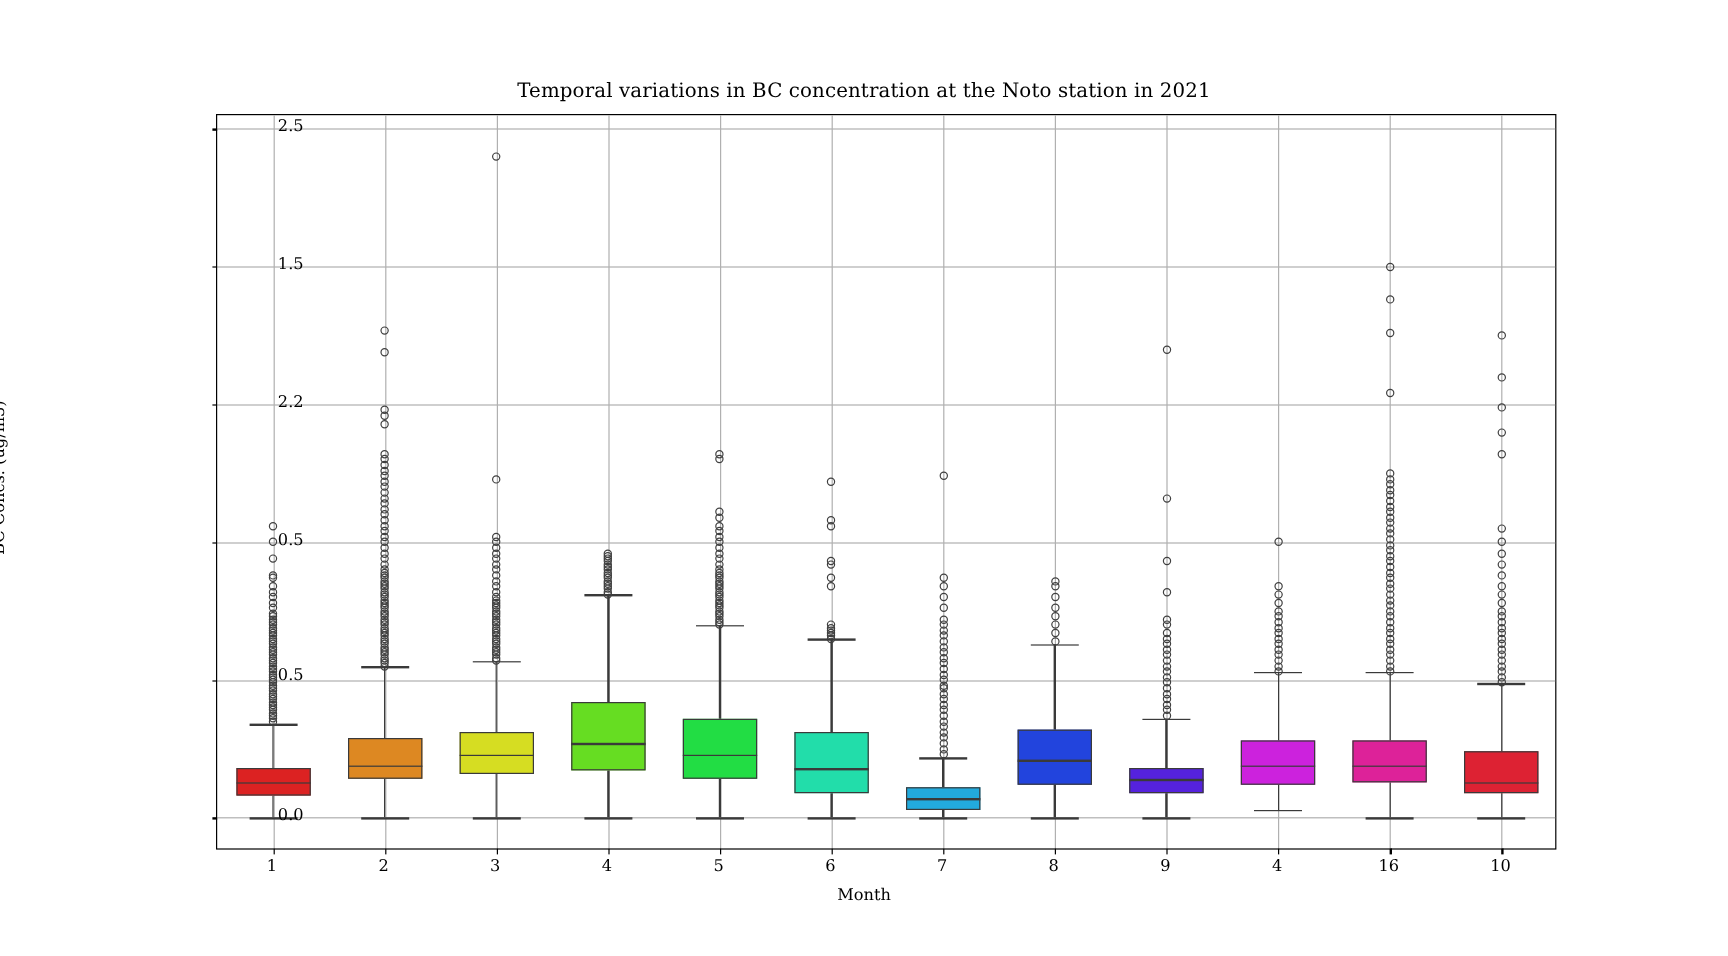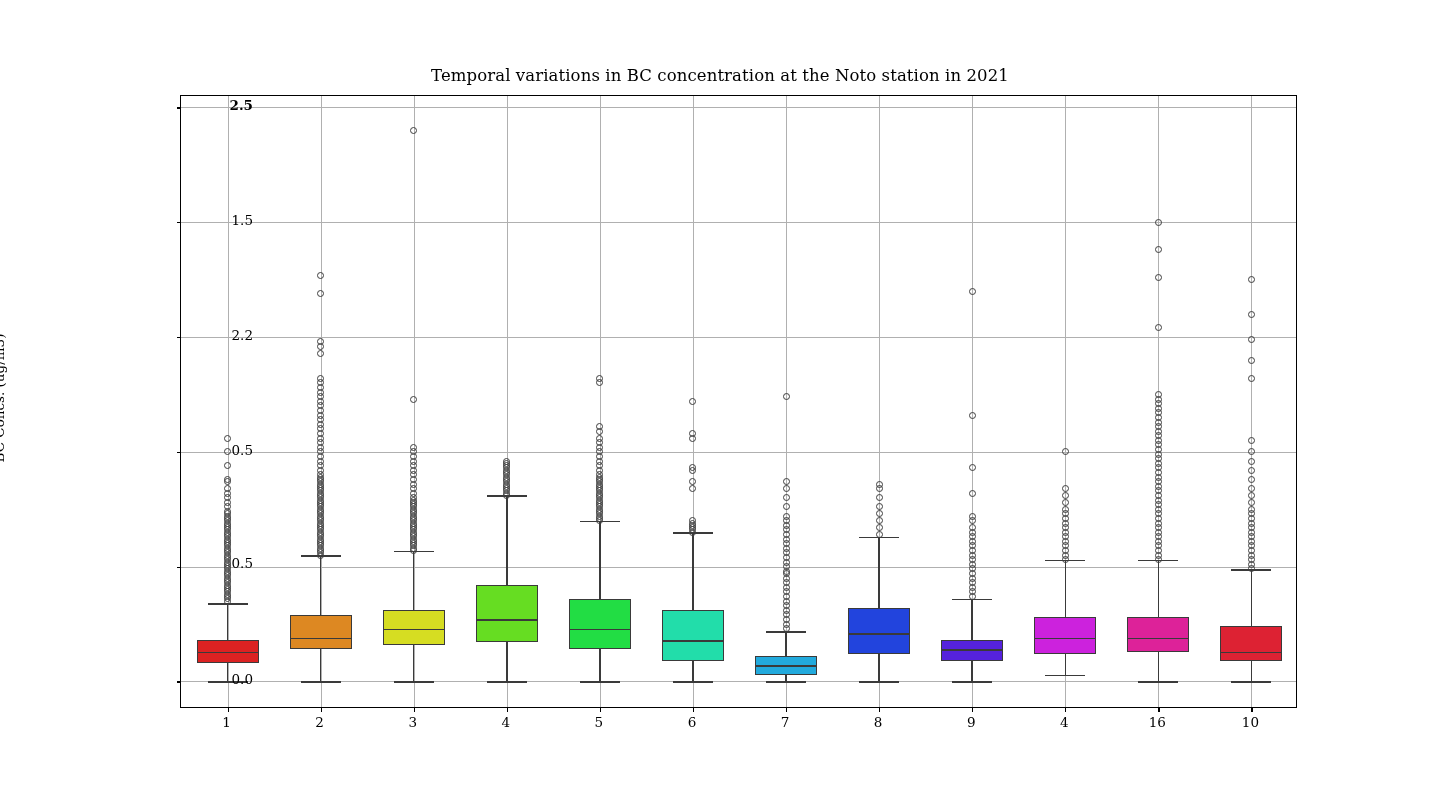--- a/index.html
+++ b/index.html
@@ -640,27 +640,28 @@
         <div class="xtick-mark" style="left: 605.042px;"></div>
         <div class="xtick-mark" style="left: 698.125px;"></div>
         <div class="xtick-mark" style="left: 791.208px;"></div>
         <div class="xtick-mark" style="left: 884.292px;"></div>
         <div class="xtick-mark" style="left: 977.375px;"></div>
         <div class="xtick-mark" style="left: 1070.46px;"></div>
       </div>
   </div>
 
   <div id="y-axis-label">BC Concs. (ug/m3)</div>
+  <div id="x-axis-label">Month</div>
   <div id="ylabels-layer">
       <div class="ytick-label" style="top: 680.449px;">0.0</div>
       <div class="ytick-label" style="top: 564px;">0.5</div>
       <div class="ytick-label" style="top: 450.861px;">0.5</div>
       <div class="ytick-label" style="top: 336.067px;">2.2</div>
       <div class="ytick-label" style="top: 221.273px;">1.5</div>
-      <div class="ytick-label" style="top: 106.479px; font-weight: bold;">2.5</div>
+      <div class="ytick-label" style="top: 106.479px;">2.5</div>
     </div>
   <div id="xlabels-layer">
       <div class="xtick-label" style="left: 226.542px;">1</div>
       <div class="xtick-label" style="left: 319.625px;">2</div>
       <div class="xtick-label" style="left: 412.708px;">3</div>
       <div class="xtick-label" style="left: 505.792px;">4</div>
       <div class="xtick-label" style="left: 598.875px;">5</div>
       <div class="xtick-label" style="left: 691.958px;">6</div>
       <div class="xtick-label" style="left: 785.042px;">7</div>
       <div class="xtick-label" style="left: 878.125px;">8</div>

